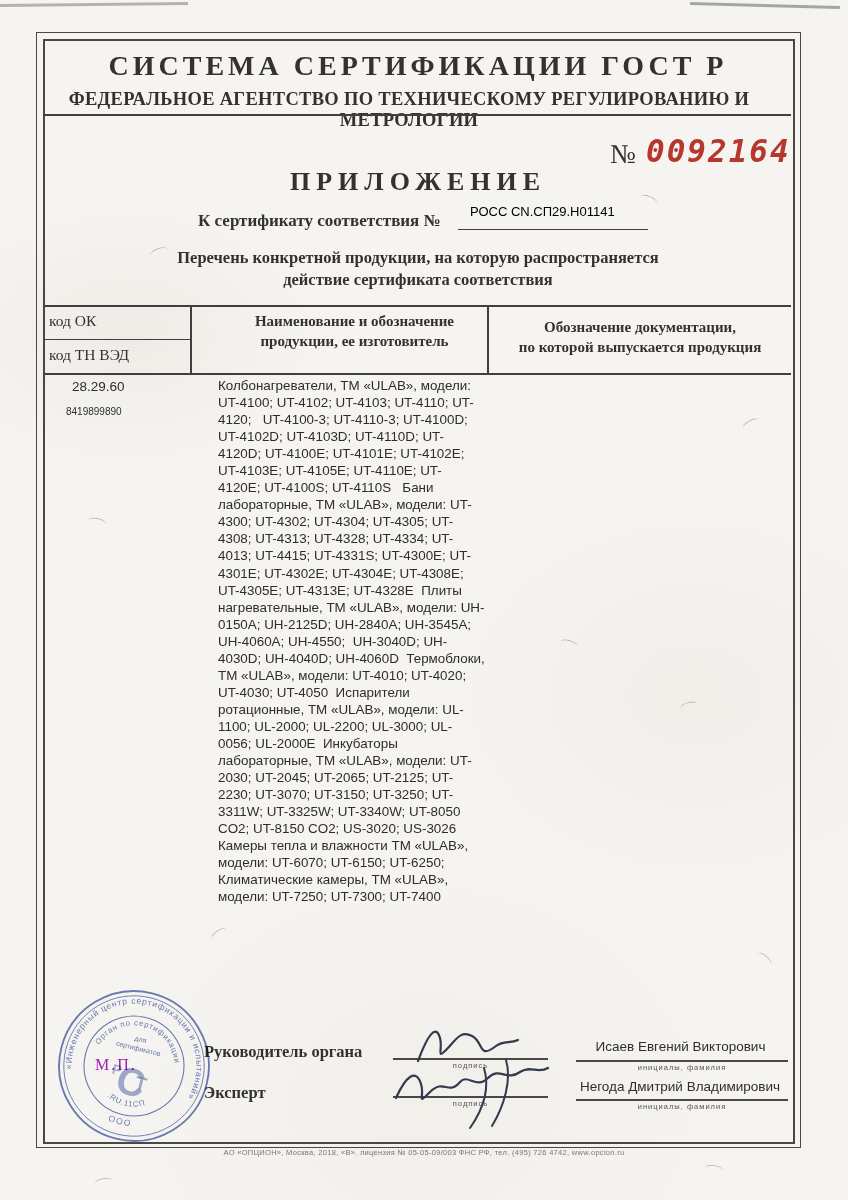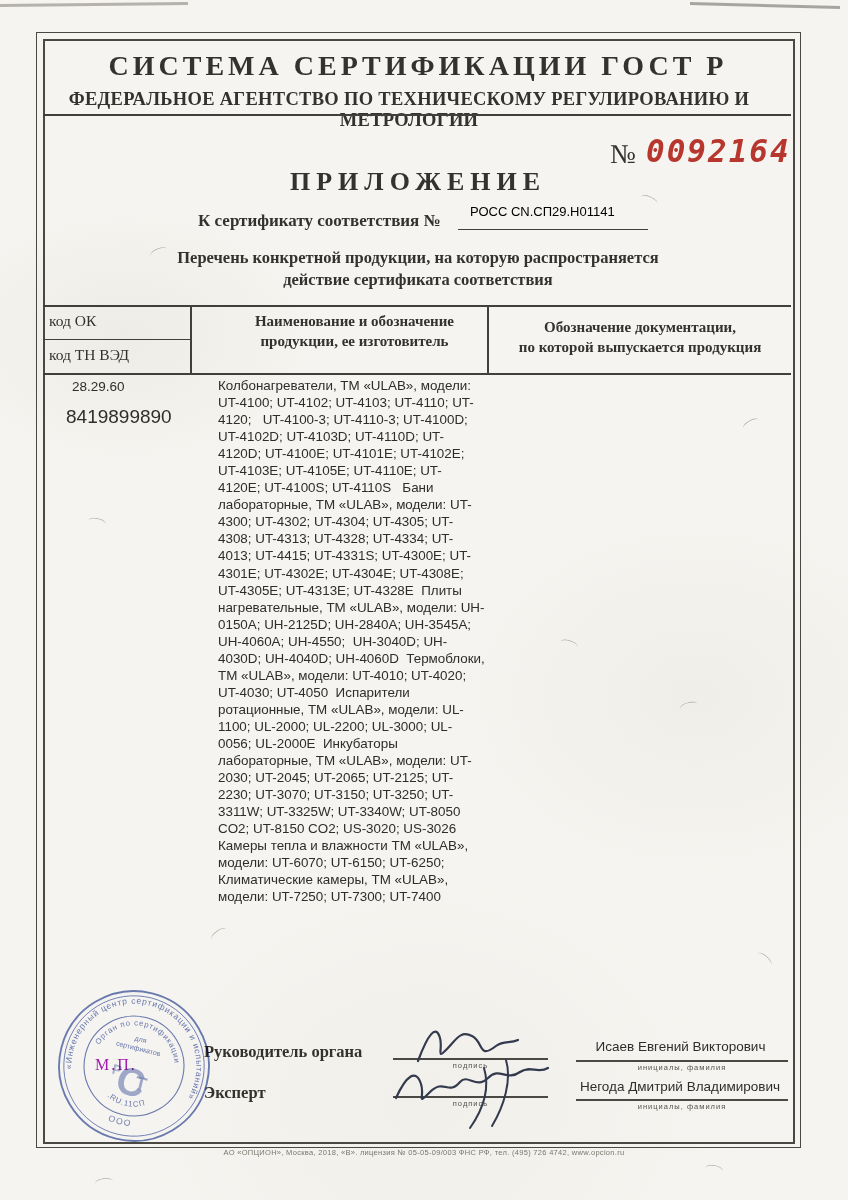--- a/index.html
+++ b/index.html
@@ -71,21 +71,21 @@
 <div class="abs serif b c" style="left:191px;top:311px;width:327px;font-size:15px;line-height:20px;">
   <div>Наименование и обозначение</div>
   <div>продукции, ее изготовитель</div>
 </div>
 <div class="abs serif b c" style="left:489px;top:317px;width:302px;font-size:15px;line-height:20px;">
   <div>Обозначение документации,</div>
   <div>по которой выпускается продукция</div>
 </div>
 
 <div class="abs sans" style="left:72px;top:379px;font-size:13.5px;color:#2f2e2b;">28.29.60</div>
-<div class="abs sans" style="left:66px;top:406px;font-size:19px;color:#2f2e2b;">8419899890</div>
+<div class="abs sans" style="left:66px;top:406px;font-size:10px;color:#2f2e2b;">8419899890</div>
 
 <div class="abs sans pre" style="left:218px;top:377px;width:282px;font-size:13.4px;line-height:17.05px;color:#2e2d2a;">Колбонагреватели, ТМ «ULAB», модели:
 UT-4100; UT-4102; UT-4103; UT-4110; UT-
 4120;   UT-4100-3; UT-4110-3; UT-4100D;
 UT-4102D; UT-4103D; UT-4110D; UT-
 4120D; UT-4100E; UT-4101E; UT-4102E;
 UT-4103E; UT-4105E; UT-4110E; UT-
 4120E; UT-4100S; UT-4110S   Бани
 лабораторные, ТМ «ULAB», модели: UT-
 4300; UT-4302; UT-4304; UT-4305; UT-

